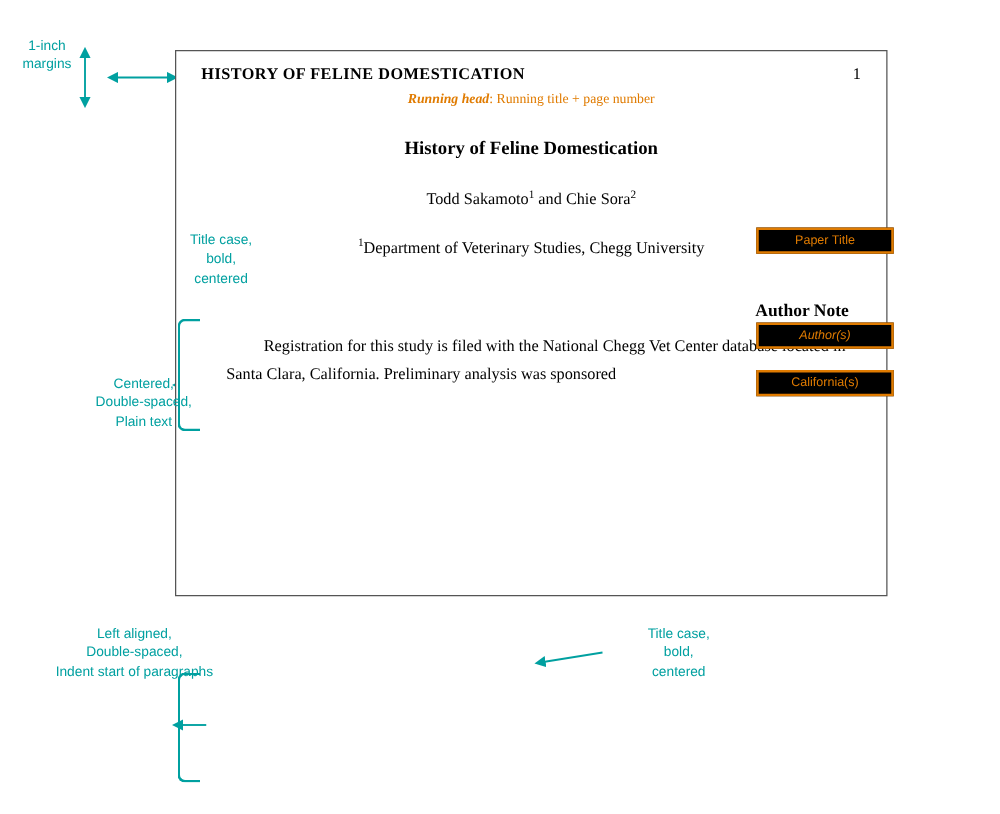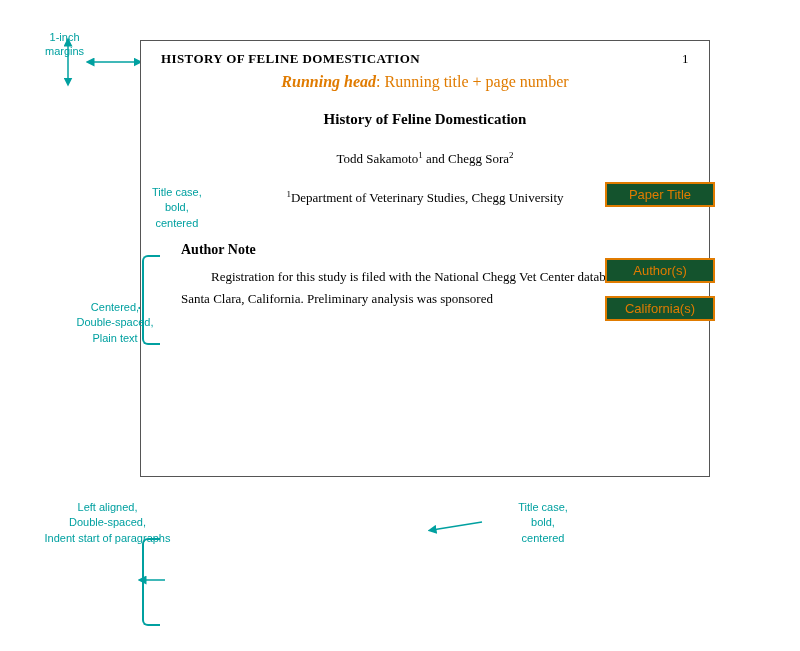--- a/index.html
+++ b/index.html
@@ -53,21 +53,21 @@
       font-weight: bold;
       font-size: 13px;
     }
 
     .header-page {
       font-size: 13px;
     }
 
     .running-head-label {
       text-align: center;
-      font-size: 16px;
+      font-size: 11px;
       color: #e07b00;
       padding-top: 2px;
     }
 
     .running-head-label span.rh-key {
       font-weight: bold;
       font-style: italic;
       color: #e07b00;
     }
 
@@ -104,43 +104,43 @@
       vertical-align: super;
     }
 
     
     .author-note-section {
       margin-top: 30px;
       padding-left: 10px;
     }
 
     .author-note-title {
-      text-align: left;
+      text-align: right;
       font-weight: bold;
       font-size: 14px;
       margin-bottom: 8px;
     }
 
     .author-note-body {
       font-size: 13px;
       line-height: 1.7;
       text-align: left;
       text-indent: 30px;
     }
 
     
     .label-box {
       position: absolute;
       border: 2px solid #e07b00;
       color: #e07b00;
-      font-size: 13px;
+      font-size: 10px;
       padding: 3px 10px;
       font-family: Arial, sans-serif;
       font-weight: normal;
-      background: #14532d;
+      background: #000000;
       text-align: center;
     }
 
     
     .annot-text {
       position: absolute;
       color: #00a0a0;
       font-size: 11px;
       font-family: Arial, sans-serif;
       text-align: center;
@@ -219,21 +219,21 @@
 
     <line x1="604" y1="308" x2="500" y2="310" stroke="#e07b00" stroke-width="1.5" marker-end="url(#arrowOrange)"></line>
 
     <line x1="165" y1="308" x2="142" y2="308" stroke="#00a0a0" stroke-width="1.5" marker-end="url(#arrowTeal)"></line>
 
     <line x1="165" y1="580" x2="142" y2="580" stroke="#00a0a0" stroke-width="1.5" marker-end="url(#arrowTeal)"></line>
 
     <line x1="482" y1="522" x2="432" y2="530" stroke="#00a0a0" stroke-width="1.5" marker-end="url(#arrowTeal)"></line>
   </svg>
 
-  <div class="annot-text" style="left:45px; top:30px; font-size:11px; line-height:1.3;">
+  <div class="annot-text" style="left:18px; top:30px; font-size:11px; line-height:1.3;">
     <span style="white-space:pre-line;">1-inch
 margins</span>
   </div>
 
   <div class="page-doc">
 
     <div class="page-header">
       <div class="header-line">
         <span class="header-title">HISTORY OF FELINE DOMESTICATION</span>
         <span class="header-page">1</span>
@@ -244,21 +244,21 @@
     </div>
 
     <div class="page-content">
 
       <div class="paper-title-line">
         <span>History of Feline Domestication</span>
       </div>
 
       <div class="authors-section">
         <div class="authors-line">
-          <span>Todd Sakamoto</span><sup>1</sup><span> and Chegg Sora</span><sup>2</sup>
+          <span>Todd Sakamoto</span><sup>1</sup><span> and Chie Sora</span><sup>2</sup>
         </div>
         <div style="line-height:2.0;">
           <span class="affiliation1">
             <sup>1</sup><span>Department of Veterinary Studies, Chegg University</span>
           </span>
         </div>
       </div>
 
       <div class="author-note-section">
         <div class="author-note-title">Author Note</div>
@@ -269,21 +269,21 @@
   </div>
 
   <div class="curly-brace"></div>
 
   <div class="curly-brace-note"></div>
 
   <div class="label-box" style="left: 605px; top: 182px; min-width: 110px;">
     <span>Paper Title</span>
   </div>
 
-  <div class="label-box" style="left: 605px; top: 258px; min-width: 110px;">
+  <div class="label-box" style="left: 605px; top: 258px; min-width: 110px; font-style: italic;">
     <span>Author(s)</span>
   </div>
 
   <div class="label-box" style="left: 605px; top: 296px; min-width: 110px;">
     <span>California(s)</span>
   </div>
 
   <div class="annot-text" style="left: 152px; top: 185px; font-size:11px; line-height:1.4;">
     <span style="white-space:pre-line;">Title case,
 bold,

